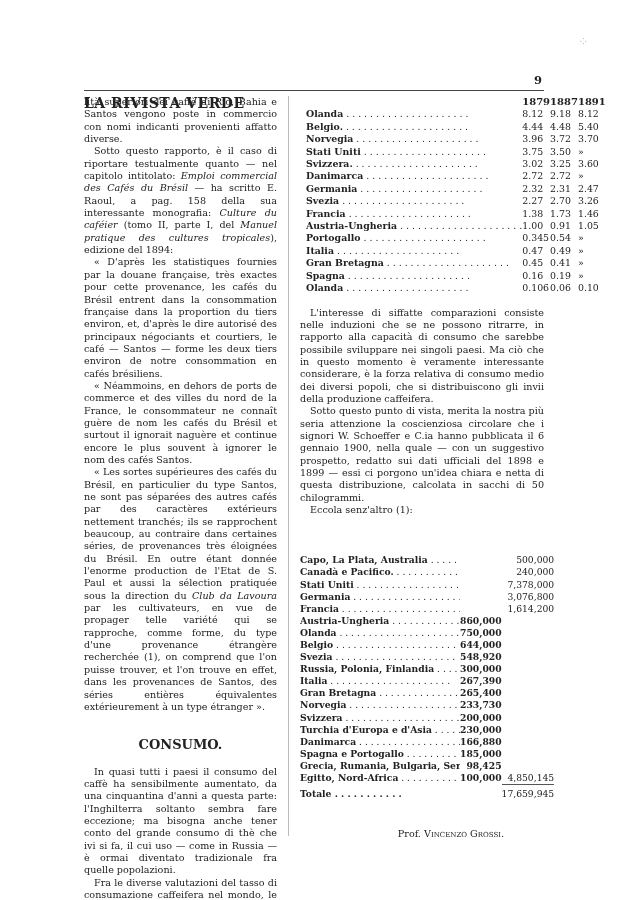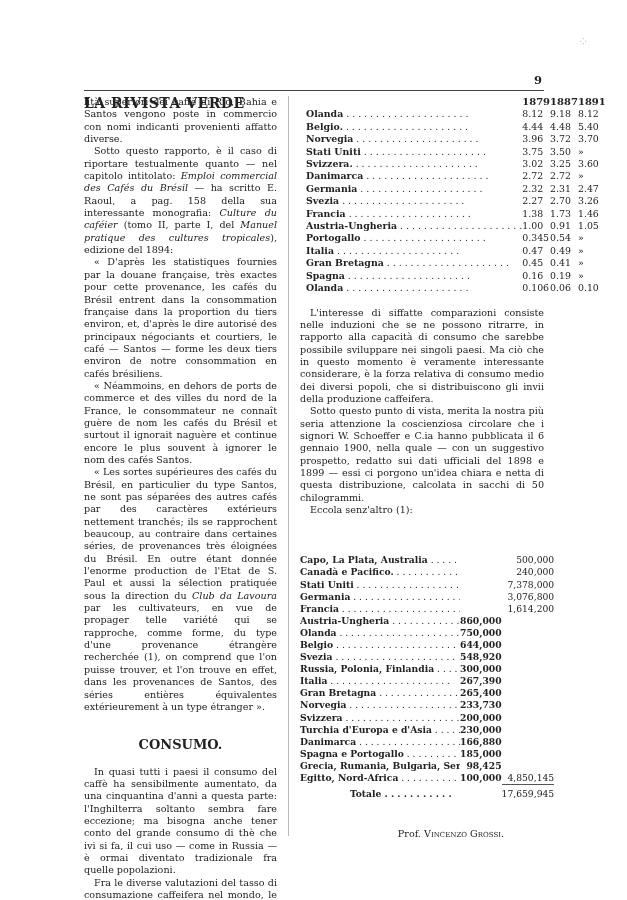--- a/index.html
+++ b/index.html
@@ -23,21 +23,21 @@
   .tbl1 .yr { font-size:10px; text-align:left;font-weight:bold; }
   .tbl1 .name { width:90px; white-space:nowrap; overflow:hidden; font-weight:bold; }
   .tbl1 .v { width:32px; text-align:left; }
   .dots::after { content:" . . . . . . . . . . . . . . . . . . . . ."; font-weight:normal; }
   .tbl2 { width:100%; border-collapse:collapse; font-size:9.2px; line-height:12.1px;margin-top:24px; }
   .tbl2 td { padding:0; }
   .tbl2 .name { white-space:nowrap; overflow:hidden; max-width:160px; width:160px; font-weight:bold; }
   .tbl2 .a { text-align:right; width:30px;font-weight:bold; }
   .tbl2 .t { text-align:right; width:54px; }
   .tot td { padding-top:3px; }
-  .tot .lab { text-align:center; white-space:nowrap; font-weight:bold; }
+  .tot .lab { text-align:left; white-space:nowrap; font-weight:bold; }
   .topline { border-top:1px solid #555; }
   .sign { text-align:right; margin-top:18px !important; padding-right:40px; }
   .speck { position:absolute; left:580px; top:35px; font-size:8px; color:#999; }
 </style>
 </head>
 <body>
 
 <div class="speck">⁘</div>
 
 <div class="header">

